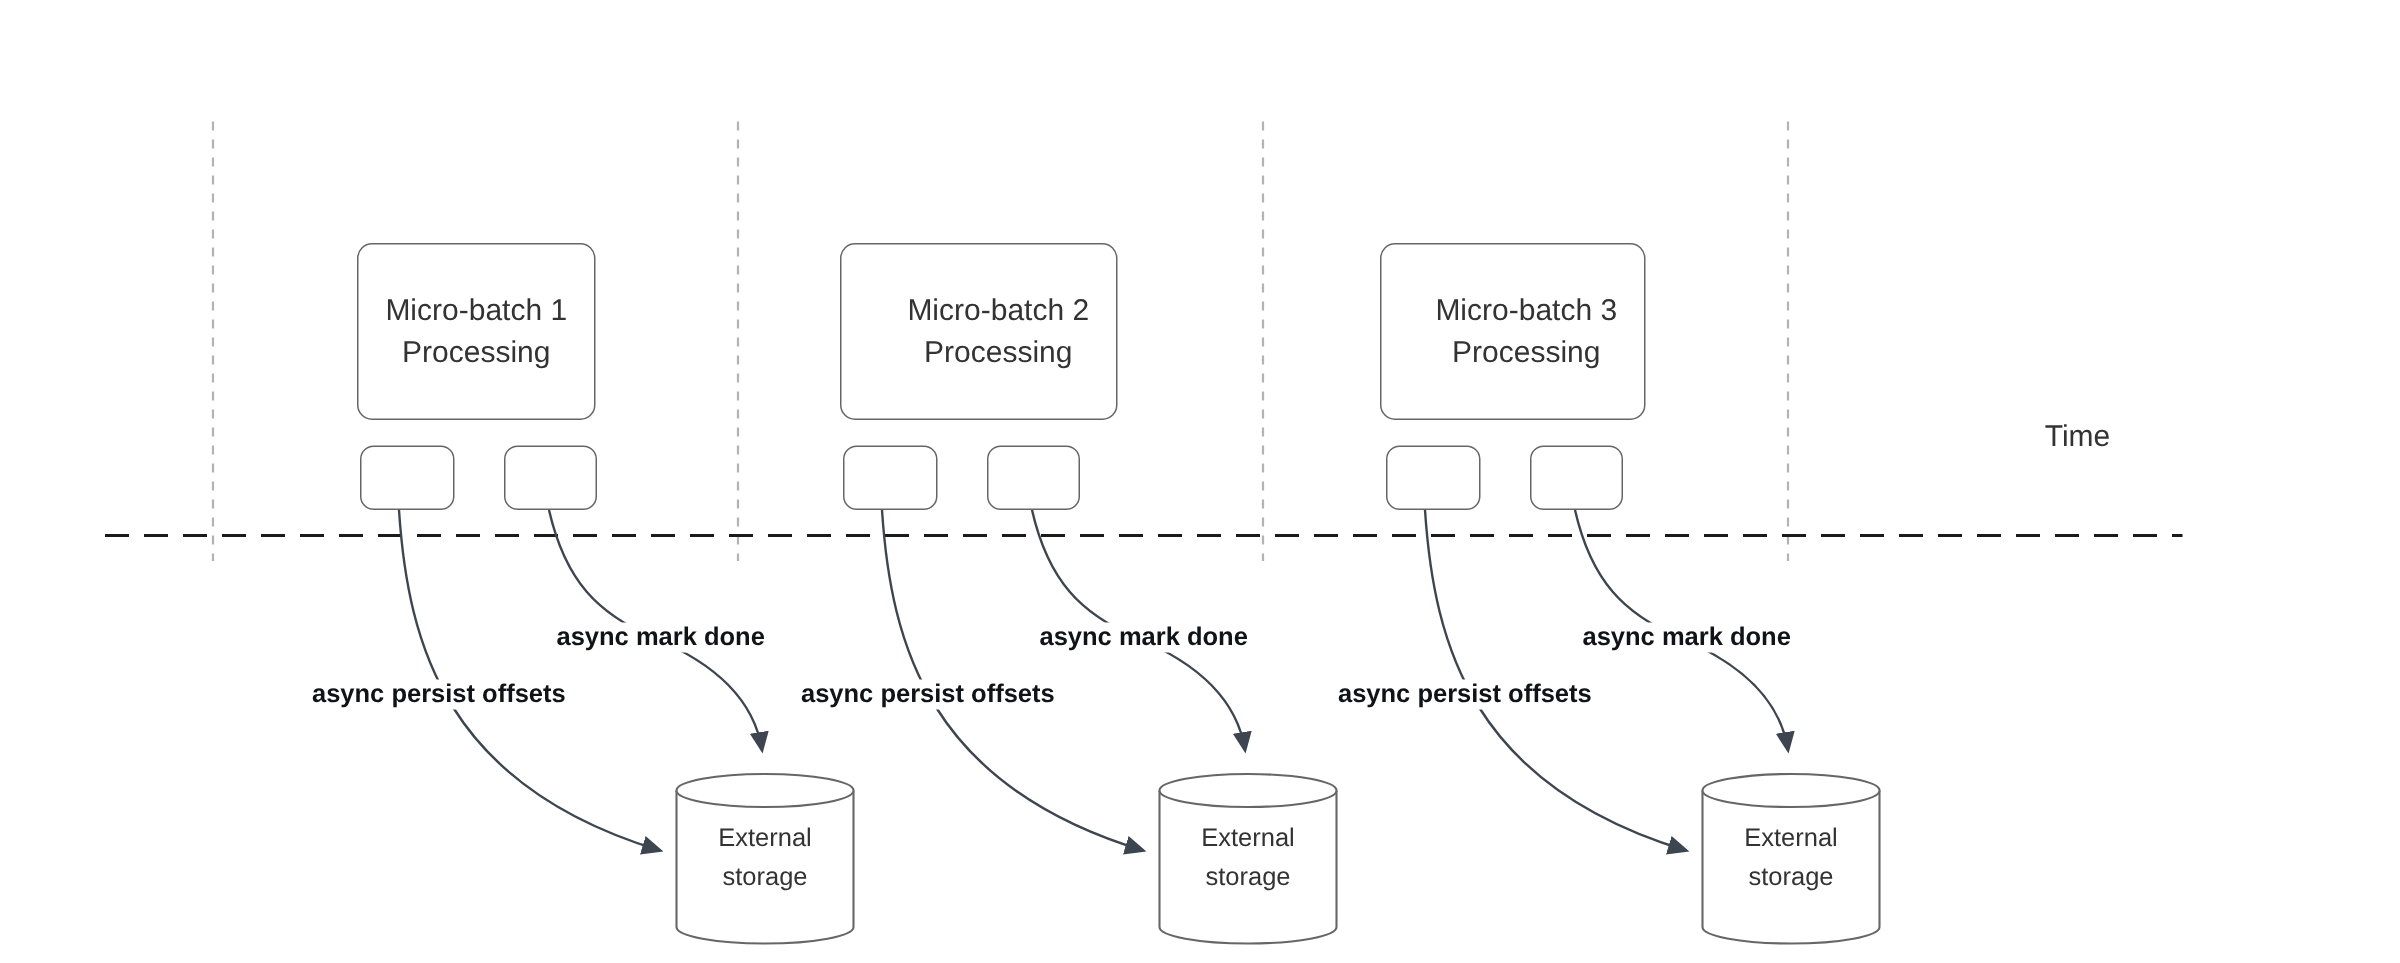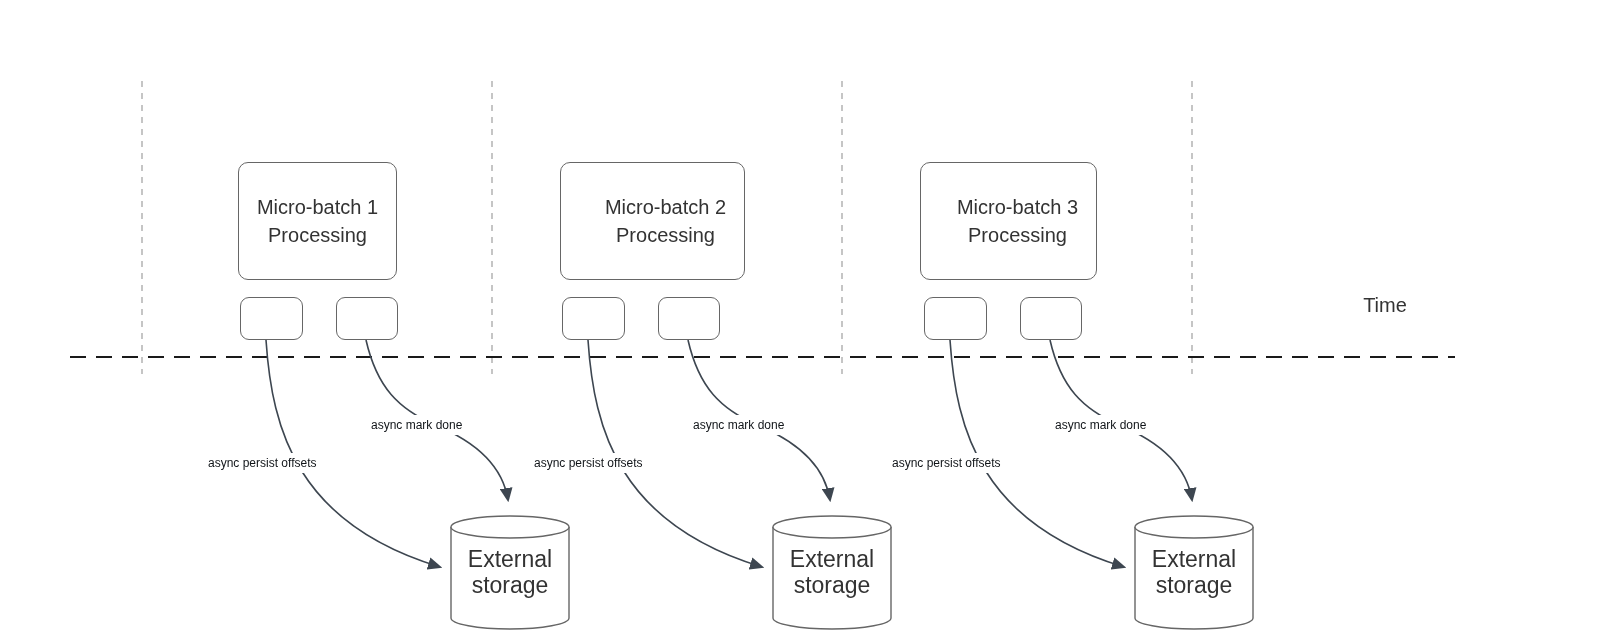--- a/index.html
+++ b/index.html
@@ -15,26 +15,26 @@
   .pbox{
     position:absolute;width:157px;height:116px;border:1.4px solid var(--stroke);
     border-radius:10px;background:#fff;display:flex;align-items:center;justify-content:center;
     text-align:center;color:var(--text);font-size:20px;line-height:28px;white-space:pre-line;
   }
   .sbox{
     position:absolute;width:63px;height:43px;border:1.4px solid var(--stroke);
     border-radius:9px;background:#fff;box-sizing:border-box;
   }
   .lbl{
-    position:absolute;font-weight:normal;font-size:12px;color:var(--label);
+    position:absolute;font-weight:bold;font-size:17px;color:var(--label);
     background:var(--bg);padding:1px 3px;white-space:nowrap;line-height:18px;
   }
   .store-lbl{
     position:absolute;width:118px;height:106px;display:flex;align-items:center;justify-content:center;
-    text-align:center;color:var(--text);font-size:23px;line-height:26px;white-space:pre-line;
+    text-align:center;color:var(--text);font-size:17px;line-height:26px;white-space:pre-line;
   }
   .time-lbl{
     position:absolute;width:90px;text-align:center;color:var(--text);font-size:20px;
   }
   svg .gridline{stroke:var(--grid);stroke-width:1.5;stroke-dasharray:6 6;}
   svg .axis{stroke:var(--timeline);stroke-width:2;stroke-dasharray:16 10;}
   svg .curve{stroke:var(--arrow);stroke-width:1.6;fill:none;}
   svg .cyl{fill:#ffffff;stroke:var(--stroke);stroke-width:1.4;}
   svg .head{fill:var(--arrow);}
 </style>
@@ -102,14 +102,14 @@
 
   <div class="pbox" style="left:920px;top:126px;padding-left:18px;">Micro-batch 3
 Processing</div>
   <div class="sbox" style="left:924px;top:261px;"></div>
   <div class="sbox" style="left:1020px;top:261px;width:62px;"></div>
   <div class="lbl" style="left:889px;top:417px;">async persist offsets</div>
   <div class="lbl" style="left:1052px;top:379px;">async mark done</div>
   <div class="store-lbl" style="left:1135px;top:483px;">External
 storage</div>
 
-  <div class="time-lbl" style="left:1340px;top:258px;">Time</div>
+  <div class="time-lbl" style="left:1340px;top:244px;">Time</div>
 </div>
 
 </body></html>

